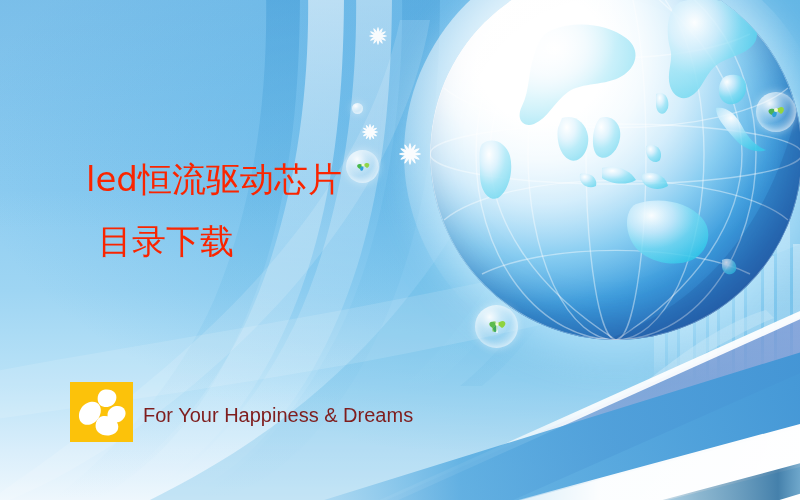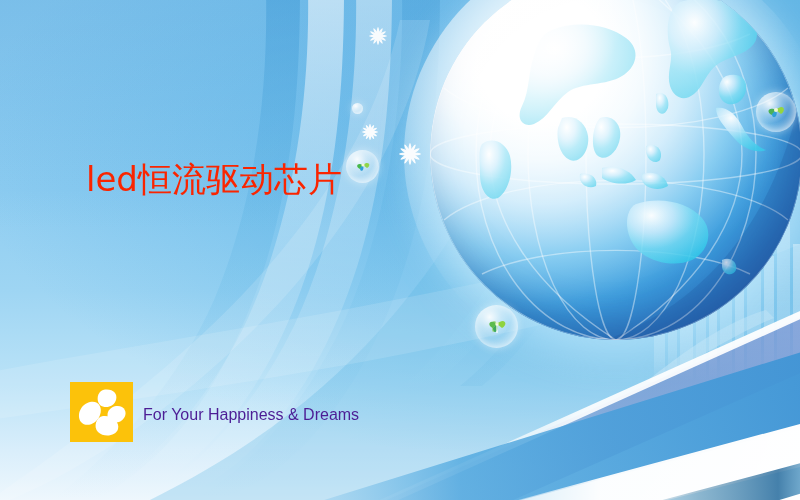--- a/index.html
+++ b/index.html
@@ -185,22 +185,22 @@
     font-family: "Liberation Sans", sans-serif;
     white-space: nowrap;
   }
   .logo-name .reg {
     font-size: 15px;
     vertical-align: super;
     font-weight: normal;
     letter-spacing: 0;
   }
   .logo-tagline {
-    color: #4c1d95;
-    font-size: 16px;
+    color: #7f1d1d;
+    font-size: 20px;
     line-height: 1;
     margin-top: 5px;
     font-family: "Liberation Sans", sans-serif;
     white-space: nowrap;
   }
 </style>
 </head>
 <body>
 
 <div id="banner">
@@ -497,20 +497,21 @@
           <path d="M0,0 C7,-7 11,0 5,4 Z" fill="#94d63f"></path>
           <path d="M0,0 C3,7 -4,10 -4,4 Z" fill="#2f9fd8"></path>
           <circle r="2" fill="#f0f8d2"></circle>
         </g>
       </svg>
     </span>
   </div>
 
   <div class="headline">
     <div class="line line1">led恒流驱动芯片</div>
+    <div class="line line2">目录下载</div>
   </div>
 
   <div class="logo-lockup">
     <div class="logo-mark">
       <svg viewBox="0 0 63 60" width="63" height="60" xmlns="http://www.w3.org/2000/svg">
         <g fill="#ffffff">
 
           <path d="M33,8 C42,6 48,11 46,18 C44,25 35,27 30,23 C26,19 27,10 33,8 Z"></path>
 
           <path d="M20,20 C28,18 33,25 30,33 C27,42 16,46 11,40 C6,33 11,22 20,20 Z"></path>

